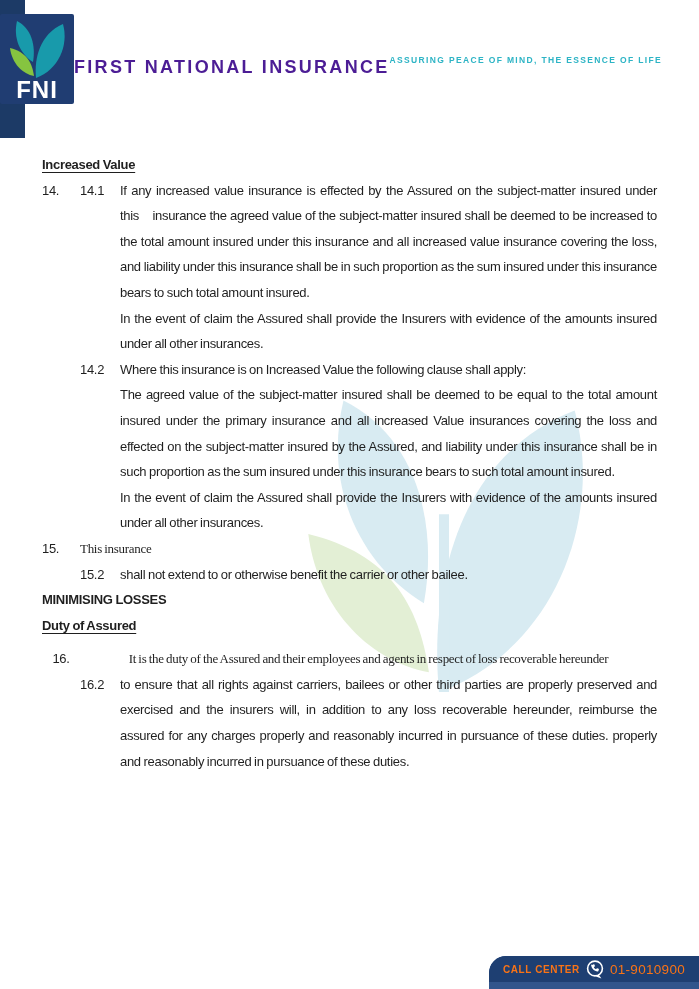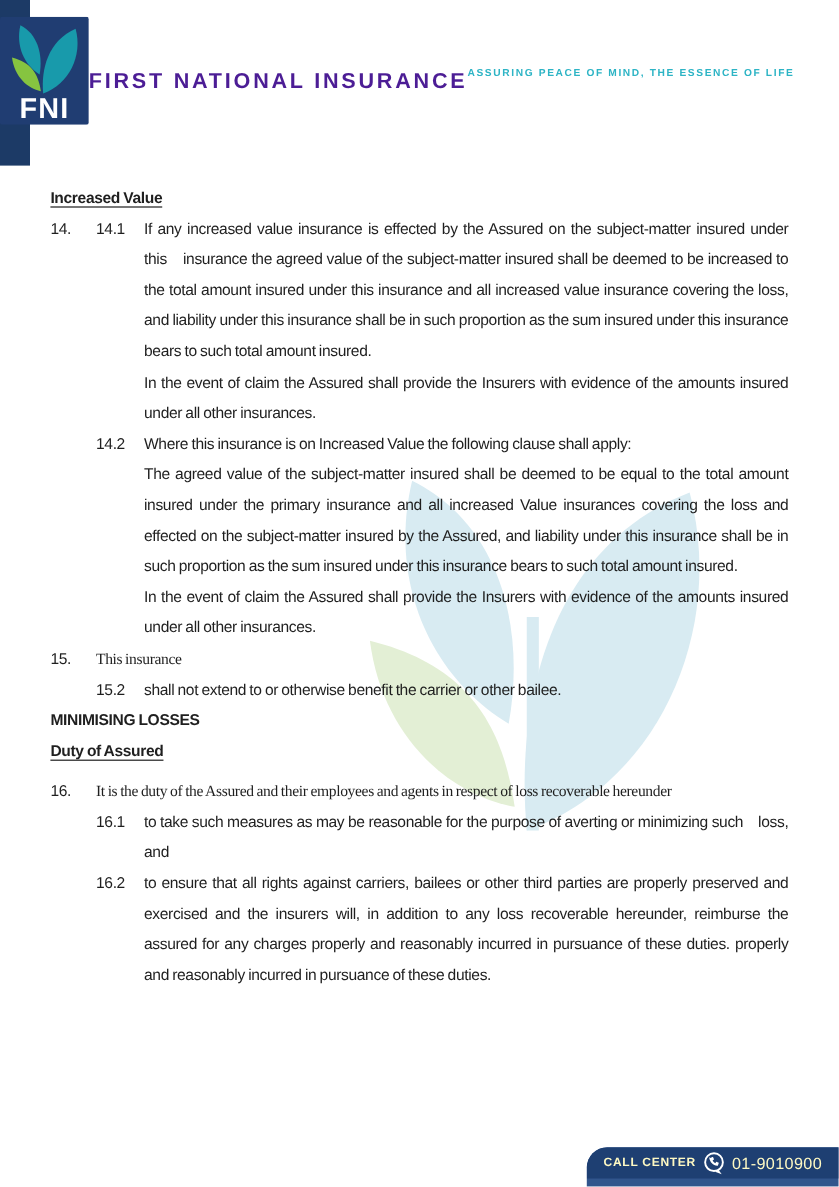--- a/index.html
+++ b/index.html
@@ -43,34 +43,34 @@
     letter-spacing:-0.3px; word-spacing:-0.6px;
   }
   .hdr { font-weight:bold; }
   .hdr.u { text-decoration:underline; text-underline-offset:3px; }
   .row { display:grid; grid-template-columns:38px 40px 1fr; }
   .row .n1 { grid-column:1; }
   .row .n2 { grid-column:2; }
   .row .txt { grid-column:3; text-align:justify; }
   .row .txt-wide { grid-column:2 / 4;font-family:Liberation Serif, serif; }
   .m-benefit { margin-top:11px; }
-  .m-s16 { margin-top:8px; }
+  .m-s16 { margin-top:8px;text-align:center; }
   .callbar {
     position:absolute; right:0; bottom:0;
     width:210px; height:33px;
     background:#31558c;
     border-top-left-radius:17px;
     overflow:hidden;
   }
   .callbar-main {
     position:absolute; top:0; left:0; right:0; height:26px;
     background:#1e3f72;
     border-top-left-radius:16px;
     display:flex; align-items:center; justify-content:center;
-    gap:5px; color:#fef9c3;
+    gap:5px; color:#f97316;
   }
   .cc-label { font-size:10px; font-weight:bold; letter-spacing:0.6px; white-space:nowrap; }
   .cc-number { font-size:13.5px; letter-spacing:0.3px; white-space:nowrap; }
   .cc-icon { display:block; }
 </style>
 </head>
 <body>
 
 <div class="page">
 
@@ -143,25 +143,20 @@
     </div>
 
     <div class="hdr">MINIMISING LOSSES</div>
     <div class="hdr u">Duty of Assured</div>
 
     <div class="row m-s16">
       <span class="n1">16.</span>
       <span class="txt-wide">It is the duty of the Assured and their employees and agents in respect of loss recoverable hereunder</span>
     </div>
 
-    <div class="row">
-      <span class="n1"></span>
-      <span class="n2">16.1</span>
-      <span class="txt">to take such measures as may be reasonable for the purpose of averting or minimizing such&nbsp;&nbsp;&nbsp;&nbsp;loss, and</span>
-    </div>
 
     <div class="row">
       <span class="n1"></span>
       <span class="n2">16.2</span>
       <span class="txt">to ensure that all rights against carriers, bailees or other third parties are properly preserved and exercised and the insurers will, in addition to any loss recoverable hereunder, reimburse the assured for any charges properly and reasonably incurred in pursuance of these duties. properly and reasonably incurred in pursuance of these duties.</span>
     </div>
 
   </div>
 
   <div class="callbar">

